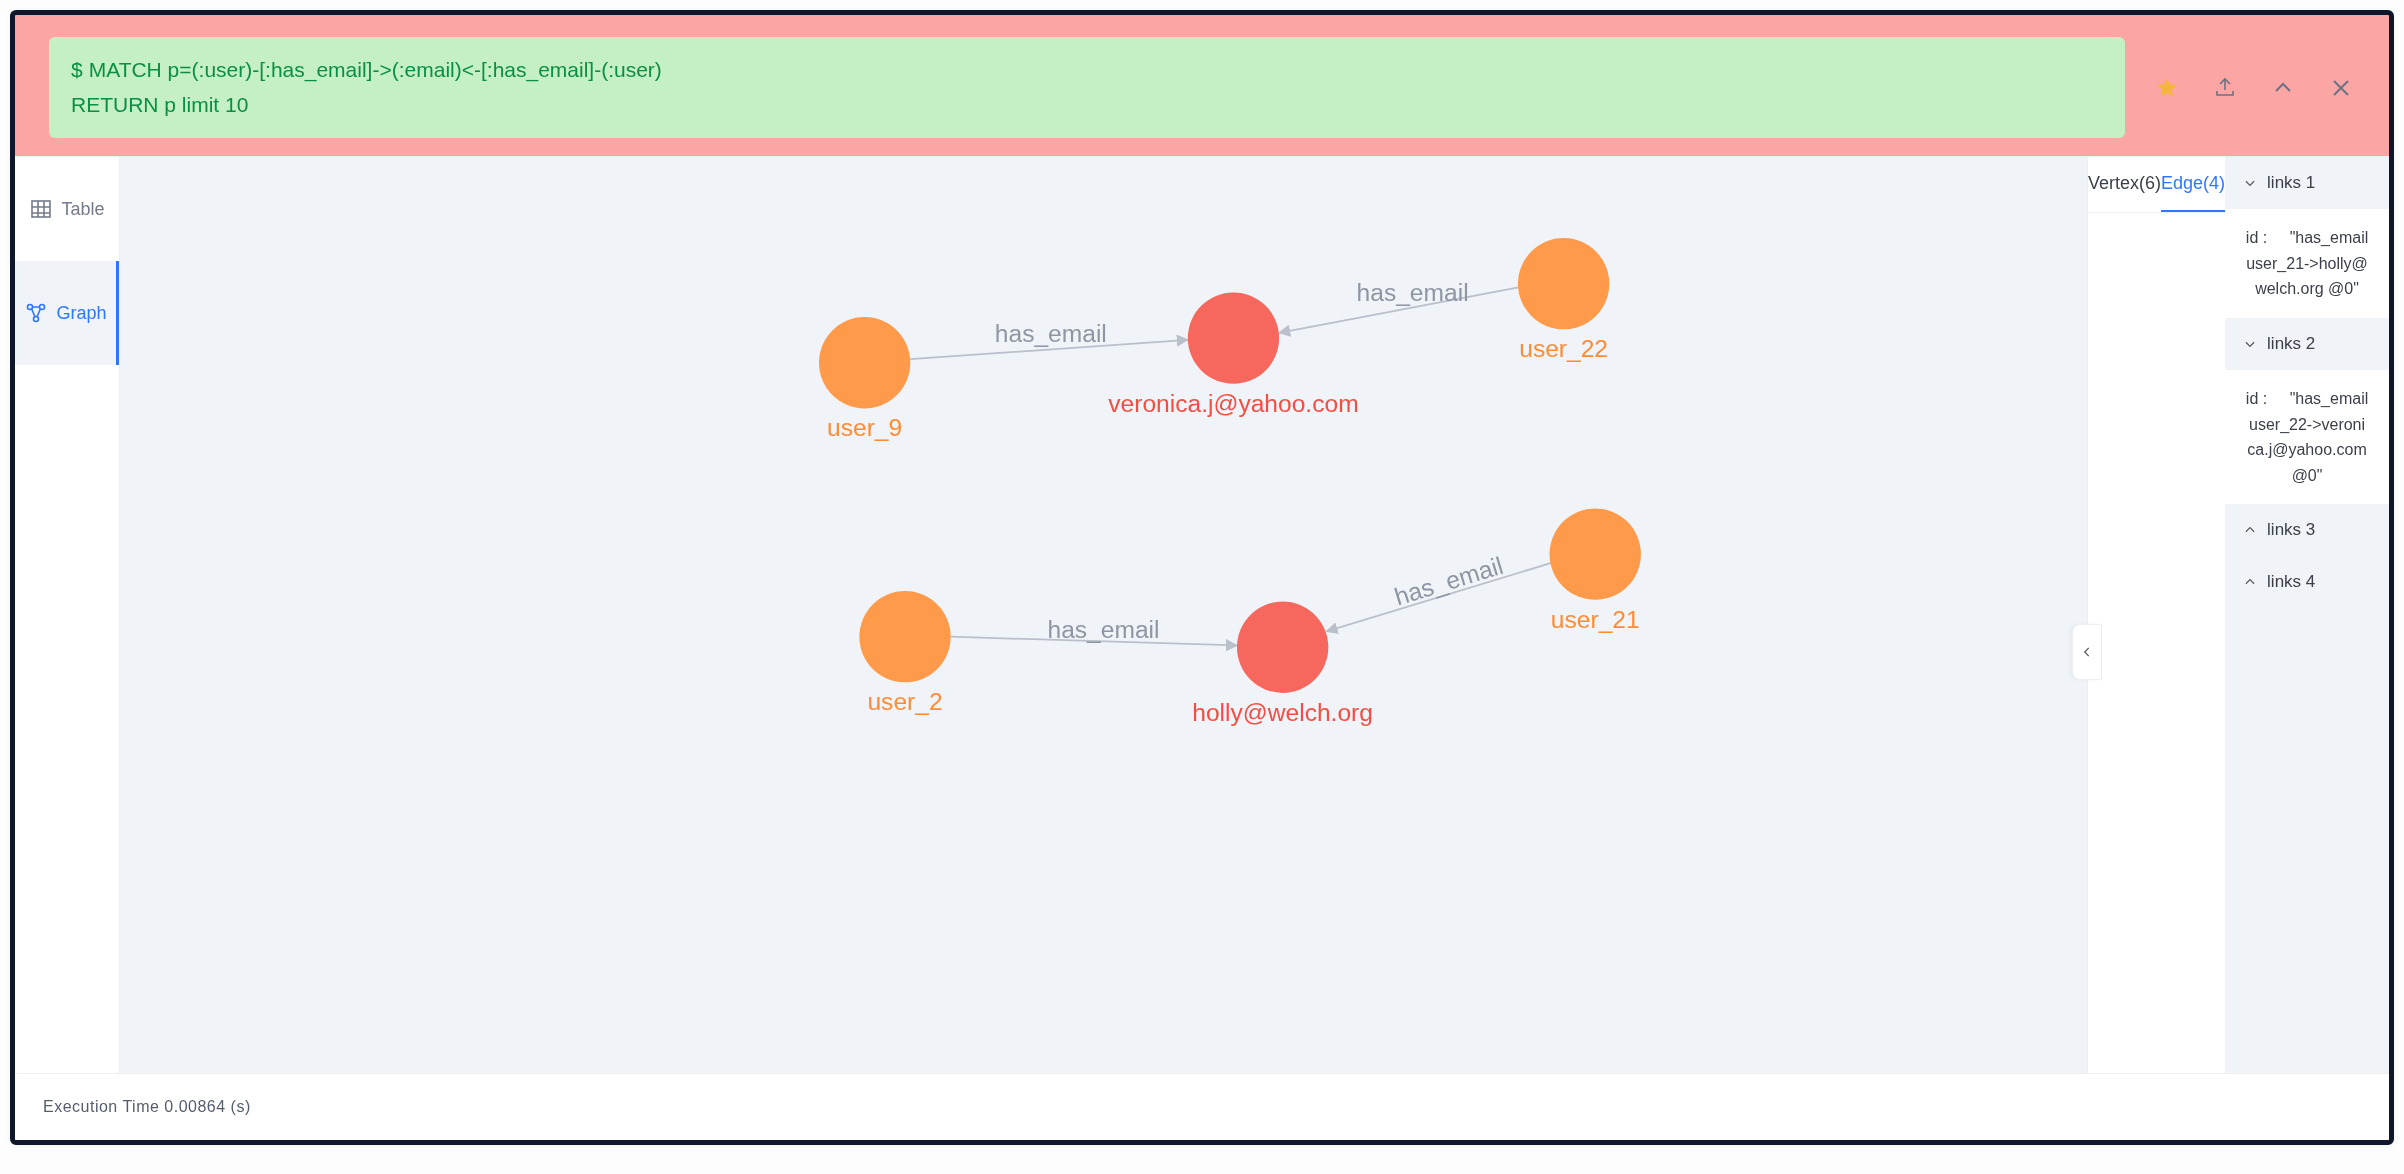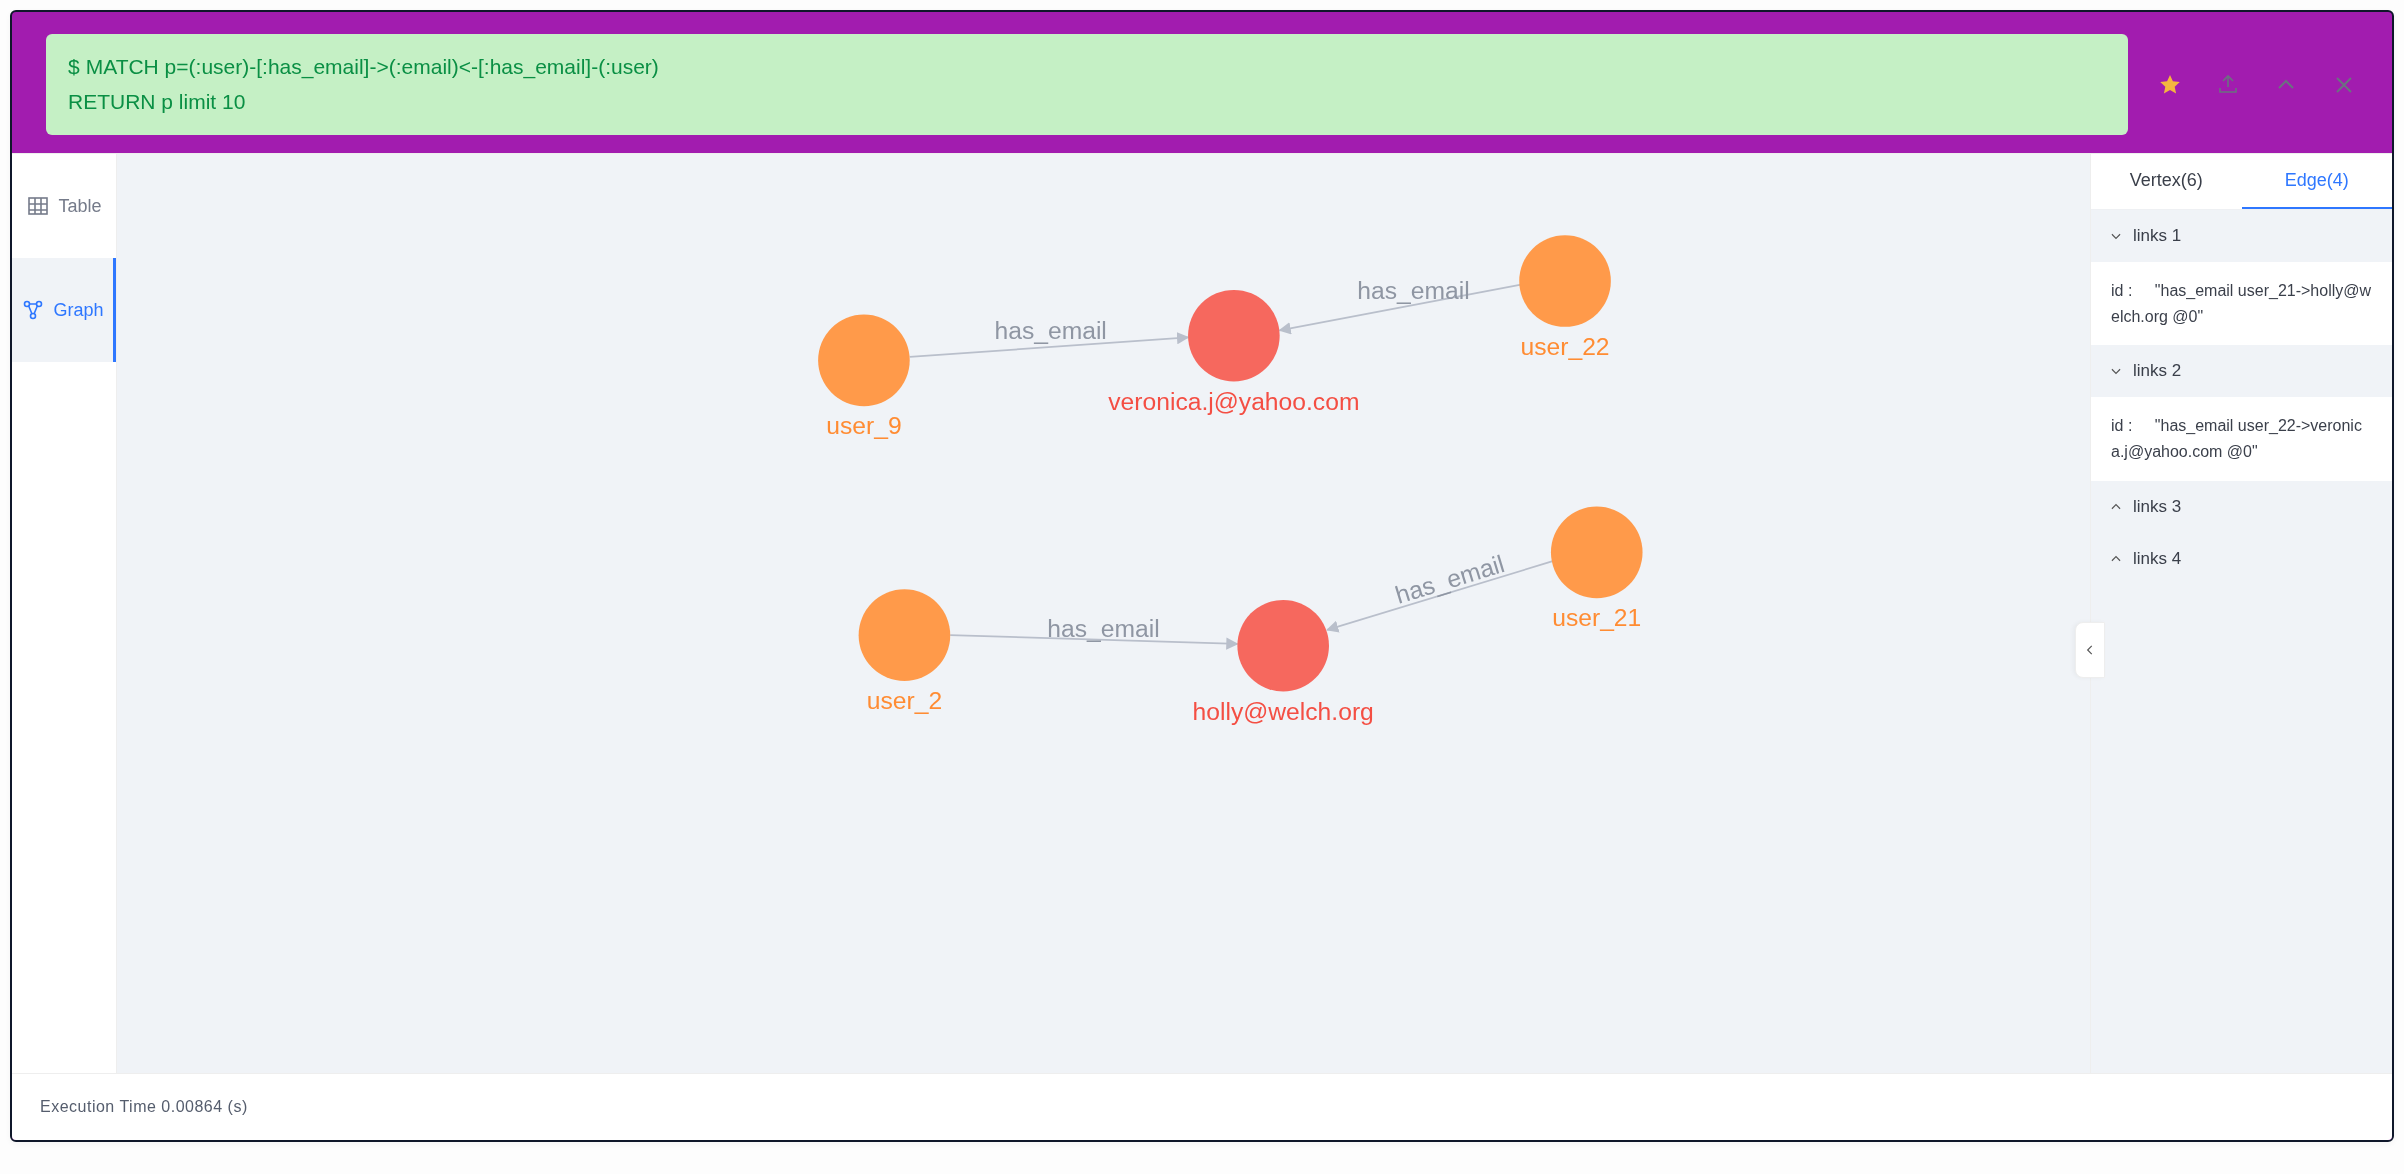--- a/index.html
+++ b/index.html
@@ -2,22 +2,22 @@
 <html><head>
 <meta charset="utf-8">
 <style>
   * { box-sizing: border-box; margin: 0; padding: 0; }
   body {
     font-family: -apple-system, BlinkMacSystemFont, "Segoe UI", Helvetica, Arial, sans-serif;
     background: #fdfdfd;
     padding: 10px;
   }
   .card {
-    background: #a21caf;
-    border: 2px solid #0f172a;
+    background: #fca5a5;
+    border: 5px solid #0f172a;
     border-radius: 6px;
     box-shadow: 0 2px 6px rgba(0,0,0,0.04);
     overflow: hidden;
   }
   .header-row {
     display: flex;
     align-items: center;
     padding: 22px 34px 18px 34px;
   }
   .query-box {
@@ -87,22 +87,23 @@
   .node-label-user { fill: #ff8c33; font-size: 14px; text-anchor: middle; }
   .node-label-email { fill: #f44e43; font-size: 14px; text-anchor: middle; }
   .edge { stroke: #b9bfcb; stroke-width: 1; fill: none; }
   .edge-label { fill: #8f96a3; font-size: 14px; text-anchor: middle; }
 
   .side-panel {
     width: 302px;
     background: #fff;
     border-left: 1px solid #eee;
     display: flex;
-    flex-direction: column;
+    flex-direction: row;
     font-size: 16px;
+    text-align: center;
   }
   .side-tabs {
     display: flex;
     height: 56px;
     border-bottom: 1px solid #eef0f3;
   }
   .side-tab {
     flex: 1;
     display: flex;
     align-items: center;

